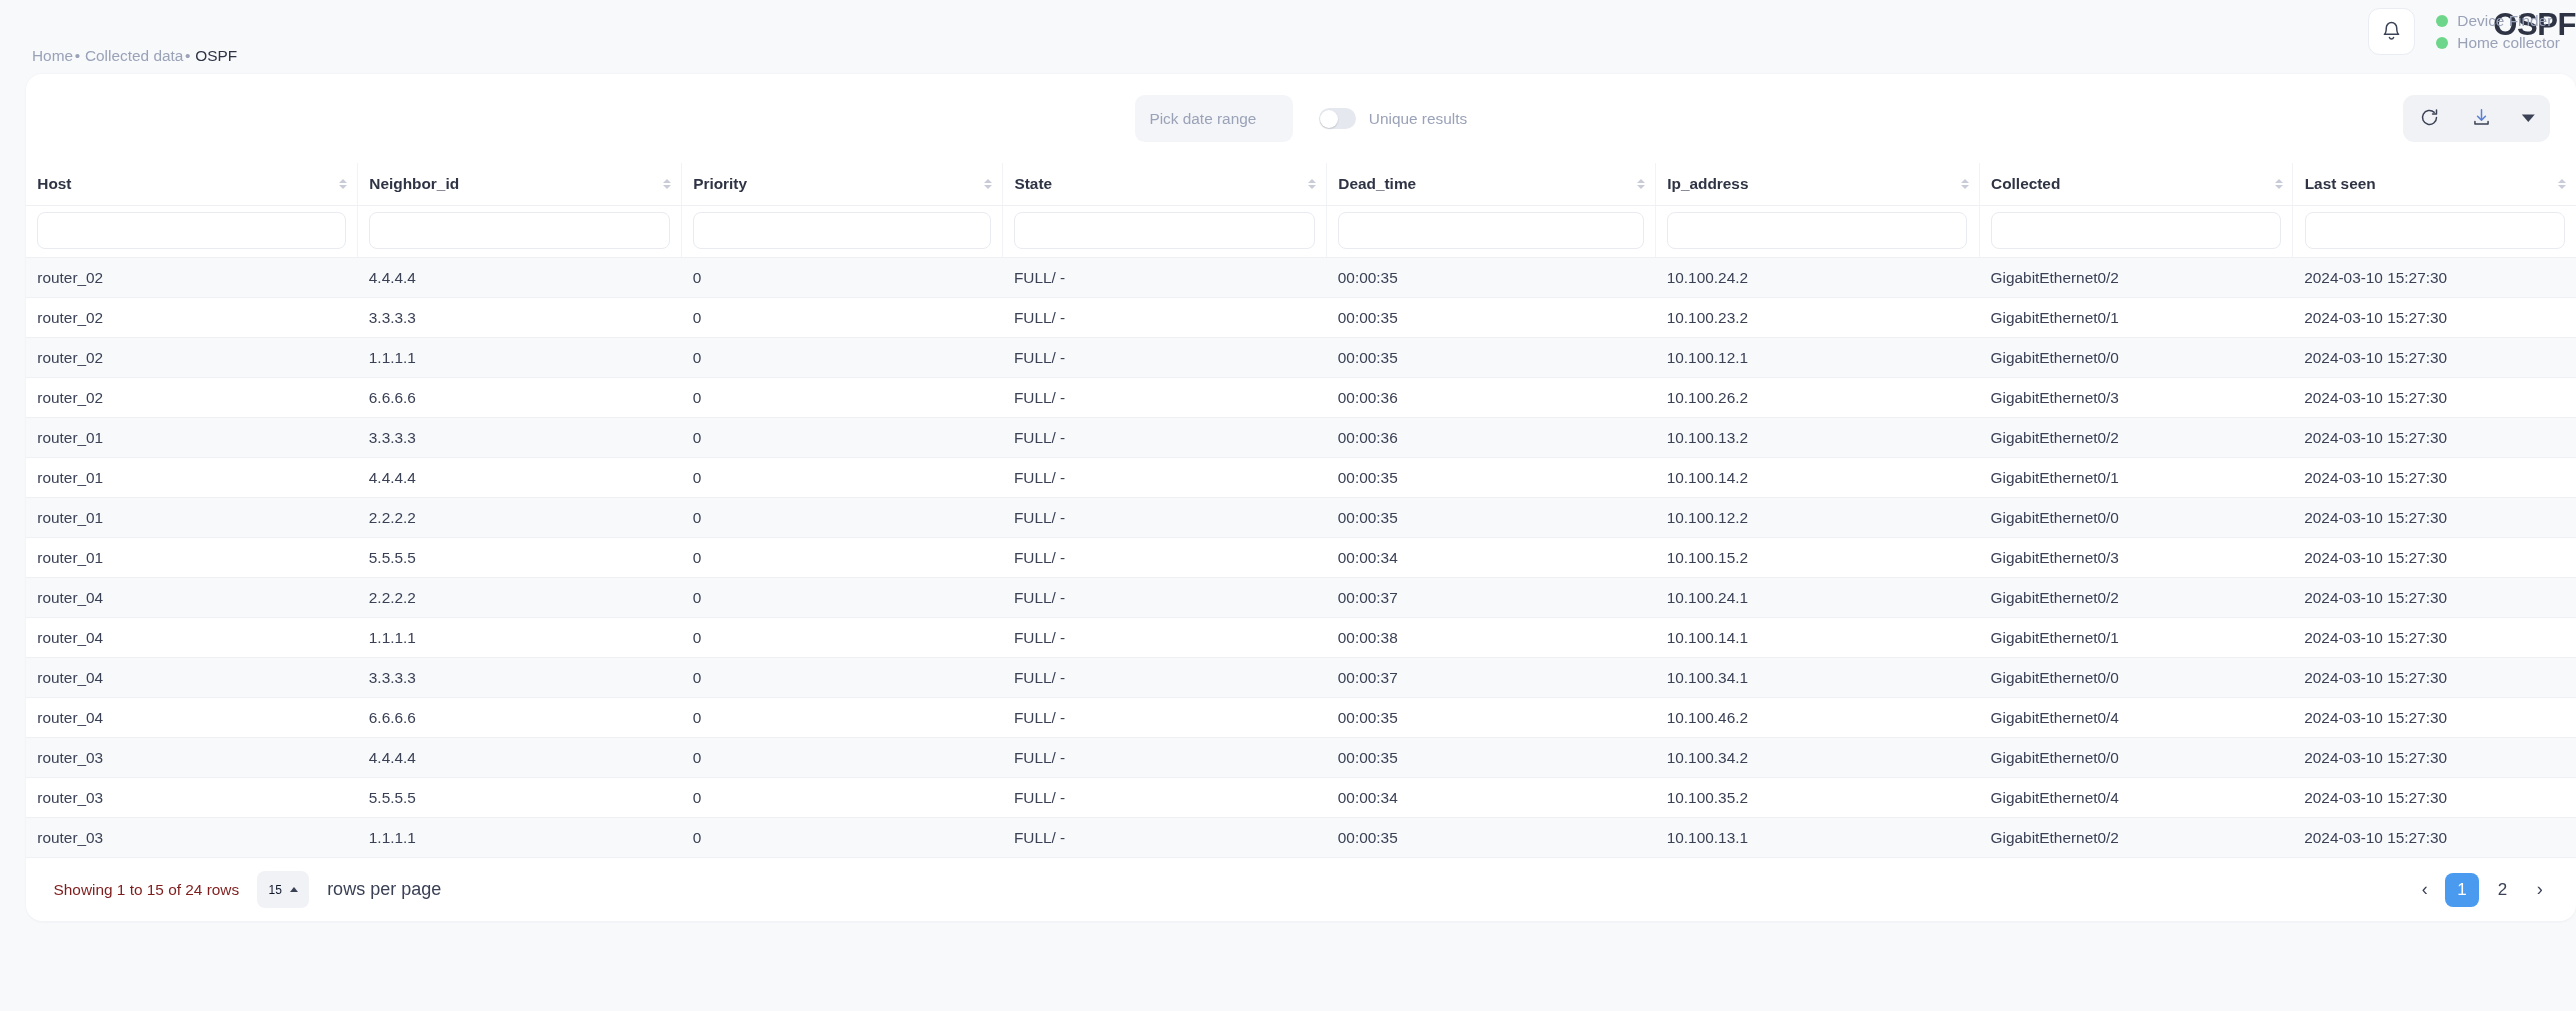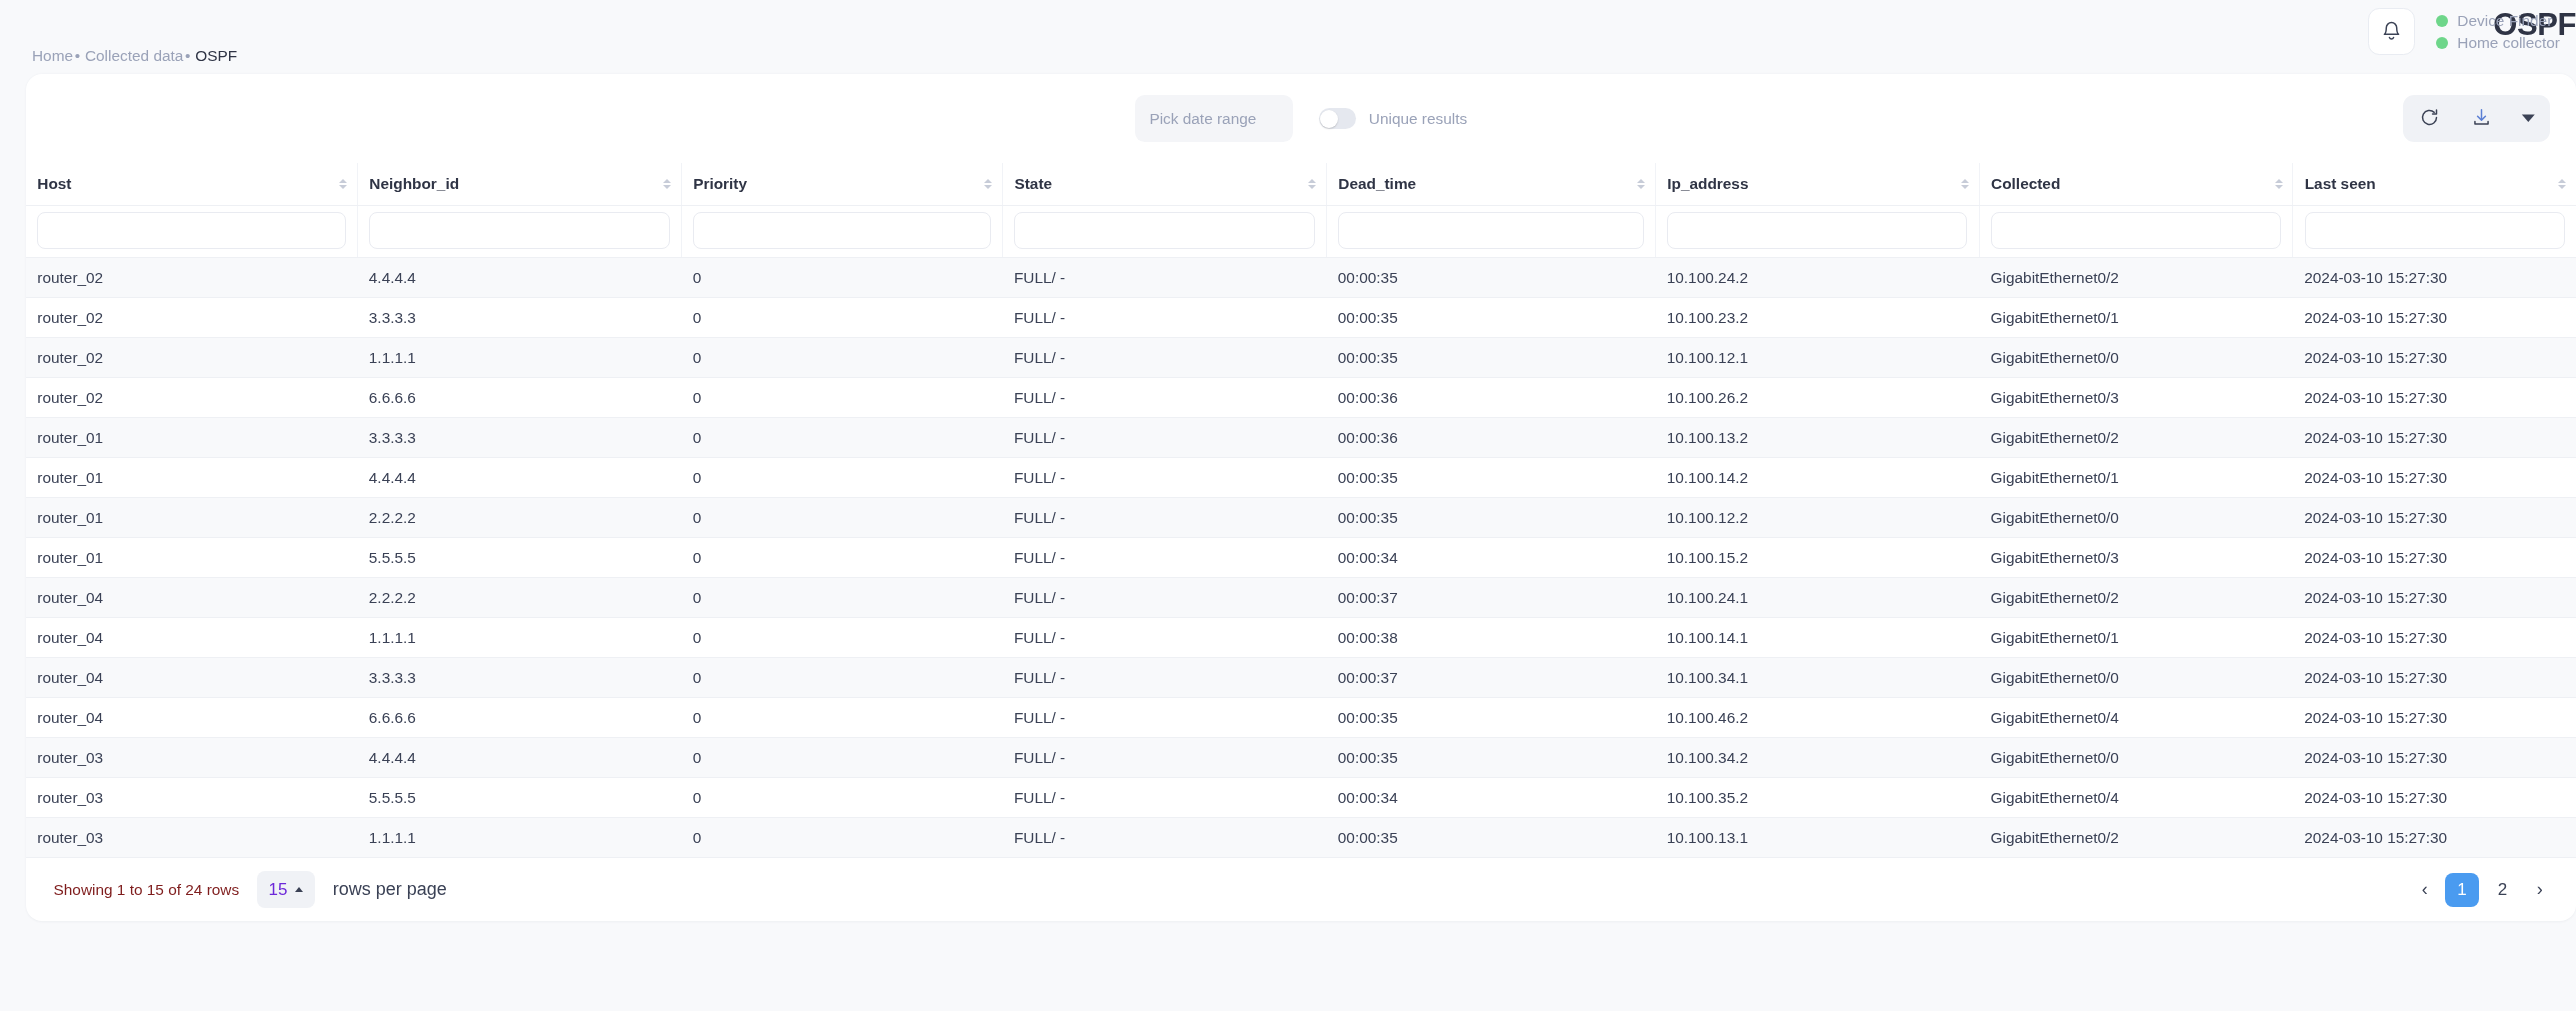--- a/index.html
+++ b/index.html
@@ -267,22 +267,22 @@
     margin-left: 18px;
     height: 37px;
     min-width: 50px;
     background: #f0f2f6;
     border-radius: 8px;
     display: flex;
     align-items: center;
     justify-content: center;
     gap: 8px;
     padding: 0 11.3px;
-    font-size: 17px;
-    color: #6d28d9;
+    font-size: 12px;
+    color: #0f172a;
   }
   .caret-up {
     width: 0; height: 0;
     border-left: 4.9px solid transparent;
     border-right: 4.9px solid transparent;
     border-bottom: 5.7px solid #3a4155;
   }
   .rows-per-page-label {
     margin-left: 18px;
     font-size: 18px;

